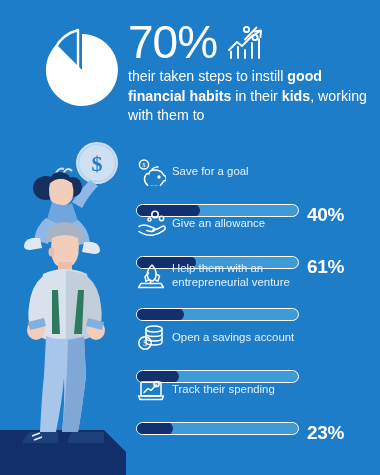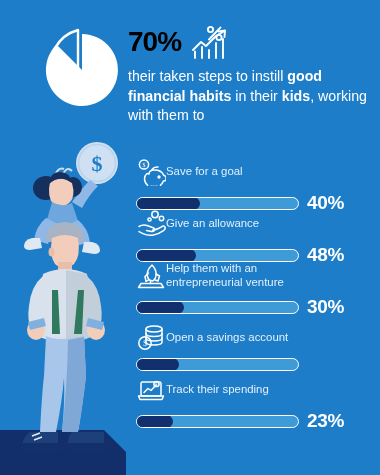--- a/index.html
+++ b/index.html
@@ -37,23 +37,23 @@
     left: 128px; top: 20px;
     width: 250px;
   }
   .headline-top {
     display: flex;
     align-items: center;
     gap: 6px;
     height: 44px;
   }
   .big-pct {
-    color: #000000;
-    font-size: 28px;
-    font-weight: bold;
+    color: #ffffff;
+    font-size: 46px;
+    font-weight: normal;
     letter-spacing: -1px;
     line-height: 44px;
   }
   .growth-icon {
     width: 42px; height: 38px;
     flex: 0 0 auto;
     margin-left: 2px;
   }
   .headline-sub {
     color: #ffffff;
@@ -74,36 +74,36 @@
   
   .bars {
     position: absolute;
     left: 136px; top: 158px;
     width: 244px;
   }
   .bar-row { position: relative; }
   .bar-head {
     display: flex;
     align-items: center;
+    gap: 6px;
   }
   .bar-icon {
     width: 30px; height: 28px;
     flex: 0 0 auto;
   }
   .bar-label {
     color: #e4f0fb;
     font-size: 11.4px;
     line-height: 13.6px;
     max-width: 150px;
   }
   .bar-line {
     display: flex;
-    align-items: center;
     gap: 8px;
-    margin-top: 6px;
+    margin-top: 18px;
   }
   .track {
     position: relative;
     width: 163px;
     height: 13px;
     border: 1.6px solid #ffffff;
     border-radius: 7px;
     background: #3f9ad8;
     box-sizing: border-box;
     overflow: hidden;
@@ -278,21 +278,21 @@
                        q-5.5 4 -11 4.6 q-5 0.6 -9.5 -1.6 l-4 -2"></path>
             </g>
           </svg>
         </span>
         <span class="bar-label">Give an allowance</span>
       </div>
       <div class="bar-line">
         <span class="track" style="background: rgb(63, 154, 216);">
           <span class="fill" style="width: 37%; background: rgb(18, 48, 110);"></span>
         </span>
-        <span class="pct">48%</span>
+        <span class="pct">61%</span>
       </div>
     </div>
 
     <div class="bar-row" style="height:62px;">
       <div class="bar-head">
         <span class="bar-icon">
           <svg width="30" height="28" viewBox="0 0 30 28">
             <g fill="none" stroke="#ffffff" stroke-width="1.5" stroke-linecap="round" stroke-linejoin="round">
               <path d="M16 3 q5 5 4 11 q-0.5 3 -3 5 l-4 -1 q-2.5 -4 -1.5 -8 q1 -4 4.5 -7 z"></path>
               <path d="M12.5 11 l-3.5 3.5 l1 5 l3 -2"></path>
@@ -301,21 +301,20 @@
               <path d="M14.5 19.5 l0 2"></path>
             </g>
           </svg>
         </span>
         <span class="bar-label">Help them with an entrepreneurial venture</span>
       </div>
       <div class="bar-line">
         <span class="track" style="background: rgb(63, 154, 216);">
           <span class="fill" style="width: 30%; background: rgb(18, 48, 110);"></span>
         </span>
-        <span class="pct">30%</span>
       </div>
     </div>
 
     <div class="bar-row" style="height:52px;">
       <div class="bar-head">
         <span class="bar-icon">
           <svg width="30" height="28" viewBox="0 0 30 28">
             <g fill="none" stroke="#ffffff" stroke-width="1.5" stroke-linecap="round" stroke-linejoin="round">
               <ellipse cx="18" cy="5" rx="8" ry="3"></ellipse>
               <path d="M10 5 l0 13 q0 3 8 3 q8 0 8 -3 l0 -13"></path>

